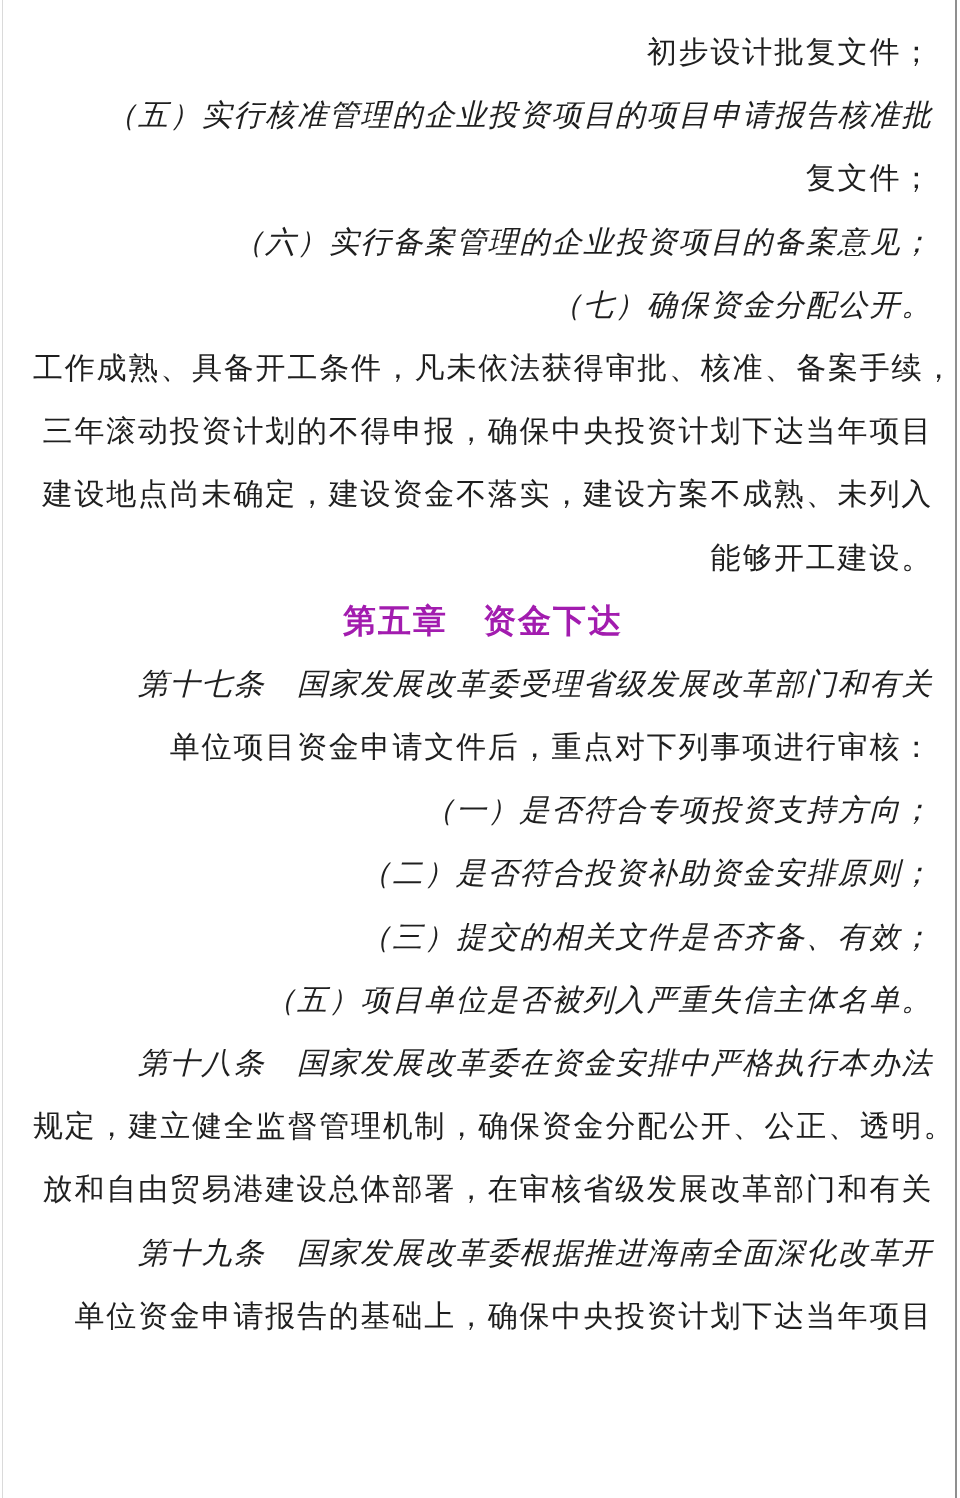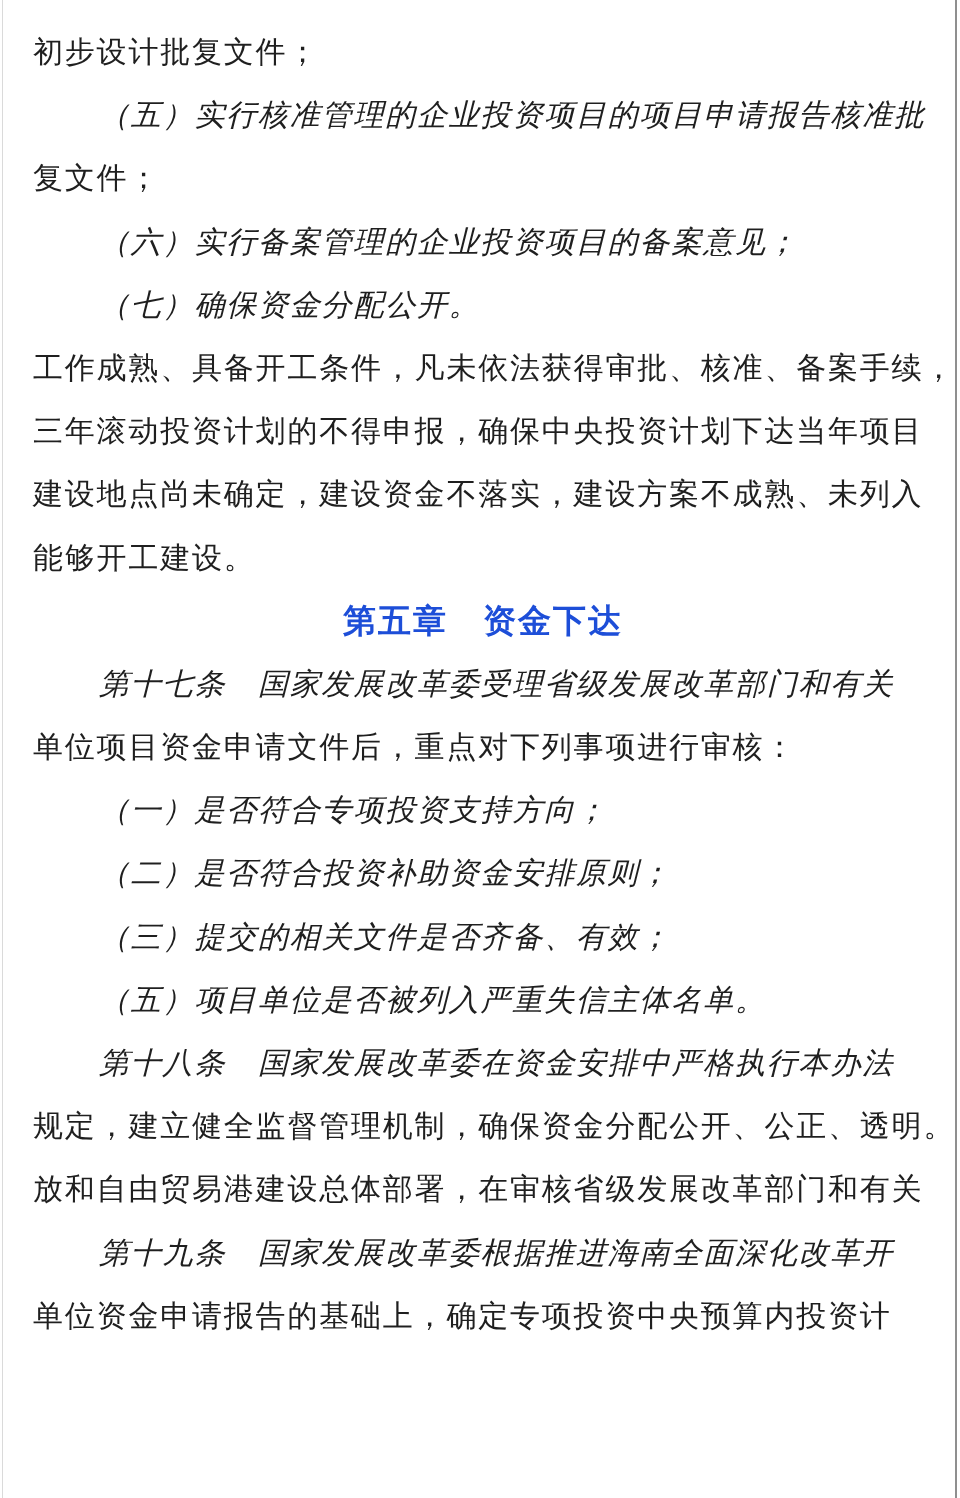--- a/index.html
+++ b/index.html
@@ -39,32 +39,32 @@
     top: 20px;
     width: 900px;
   }
   .line {
     height: 63.2px;
     line-height: 63.2px;
     font-size: 30px;
     letter-spacing: 1.8px;
     color: #1f1f1f;
     white-space: nowrap;
-    text-align: left;
+    text-align: right;
   }
   .line.indent {
     padding-left: 66px;
     font-style: italic;
   }
   .chapter-heading {
     height: 63.2px;
     line-height: 63.2px;
     font-size: 33px;
     font-weight: bold;
-    color: #1d4ed8;
+    color: #a21caf;
     text-align: center;
     font-family: "Liberation Sans", "DejaVu Sans", sans-serif;
     letter-spacing: 2px;
     white-space: nowrap;
   }
 </style>
 </head>
 <body>
 
 <div class="page">
@@ -87,15 +87,15 @@
     <div class="line indent">第十七条　国家发展改革委受理省级发展改革部门和有关</div>
     <div class="line">单位项目资金申请文件后，重点对下列事项进行审核：</div>
     <div class="line indent">（一）是否符合专项投资支持方向；</div>
     <div class="line indent">（二）是否符合投资补助资金安排原则；</div>
     <div class="line indent">（三）提交的相关文件是否齐备、有效；</div>
     <div class="line indent">（五）项目单位是否被列入严重失信主体名单。</div>
     <div class="line indent">第十八条　国家发展改革委在资金安排中严格执行本办法</div>
     <div class="line">规定，建立健全监督管理机制，确保资金分配公开、公正、透明。</div>
     <div class="line">放和自由贸易港建设总体部署，在审核省级发展改革部门和有关</div>
     <div class="line indent">第十九条　国家发展改革委根据推进海南全面深化改革开</div>
-    <div class="line">单位资金申请报告的基础上，确定专项投资中央预算内投资计</div>
+    <div class="line">单位资金申请报告的基础上，确保中央投资计划下达当年项目</div>
   </div>
 </div>
 
 </body></html>

